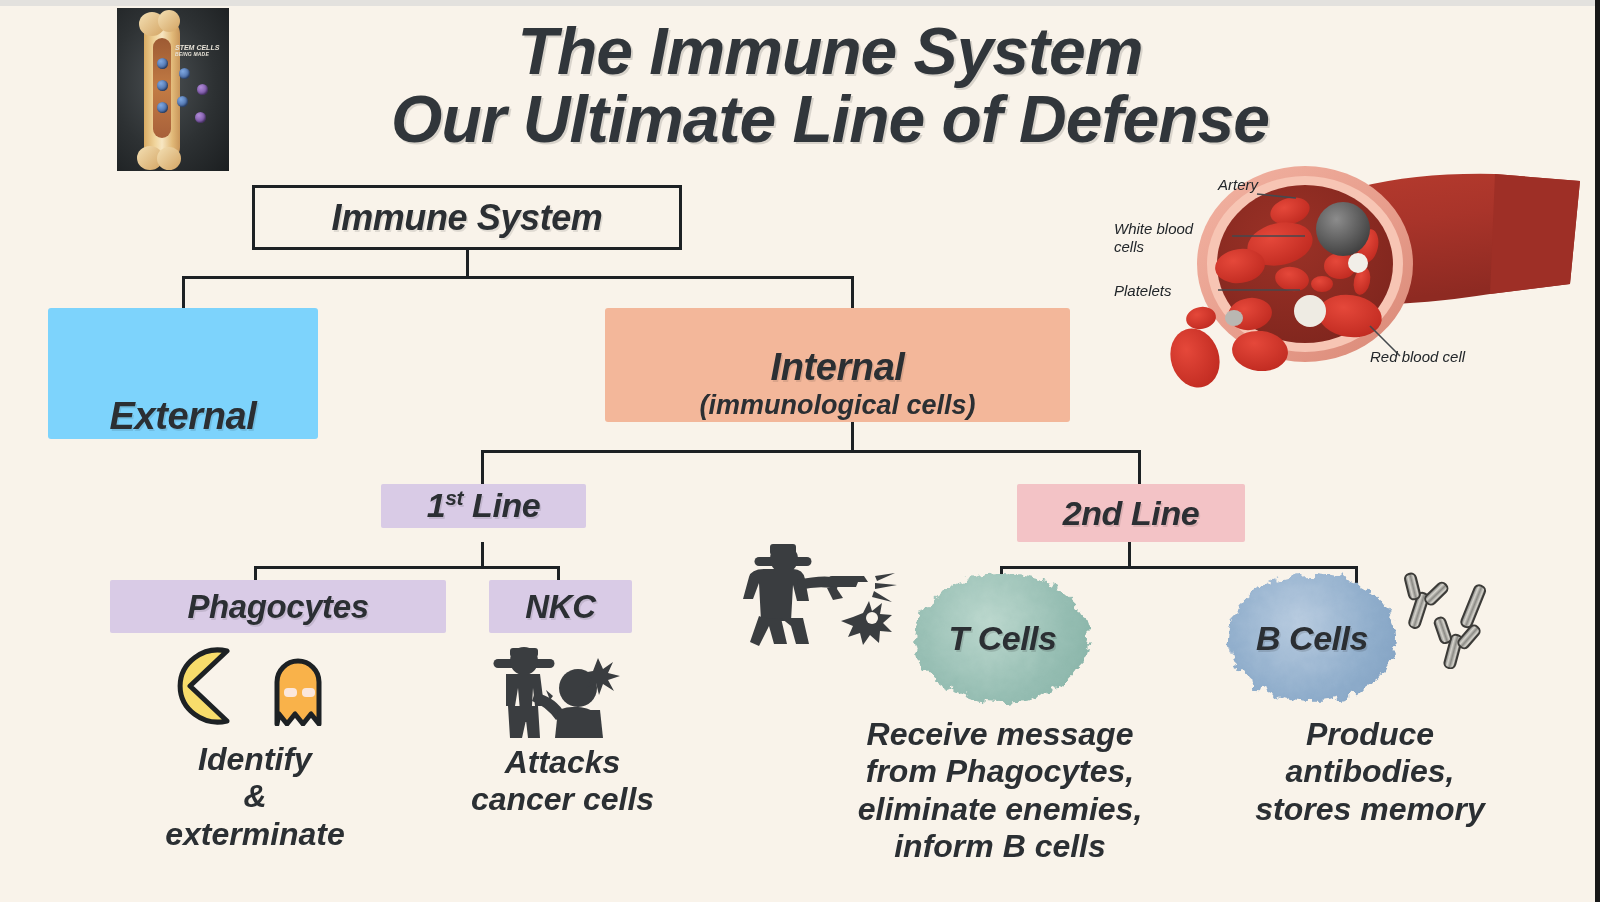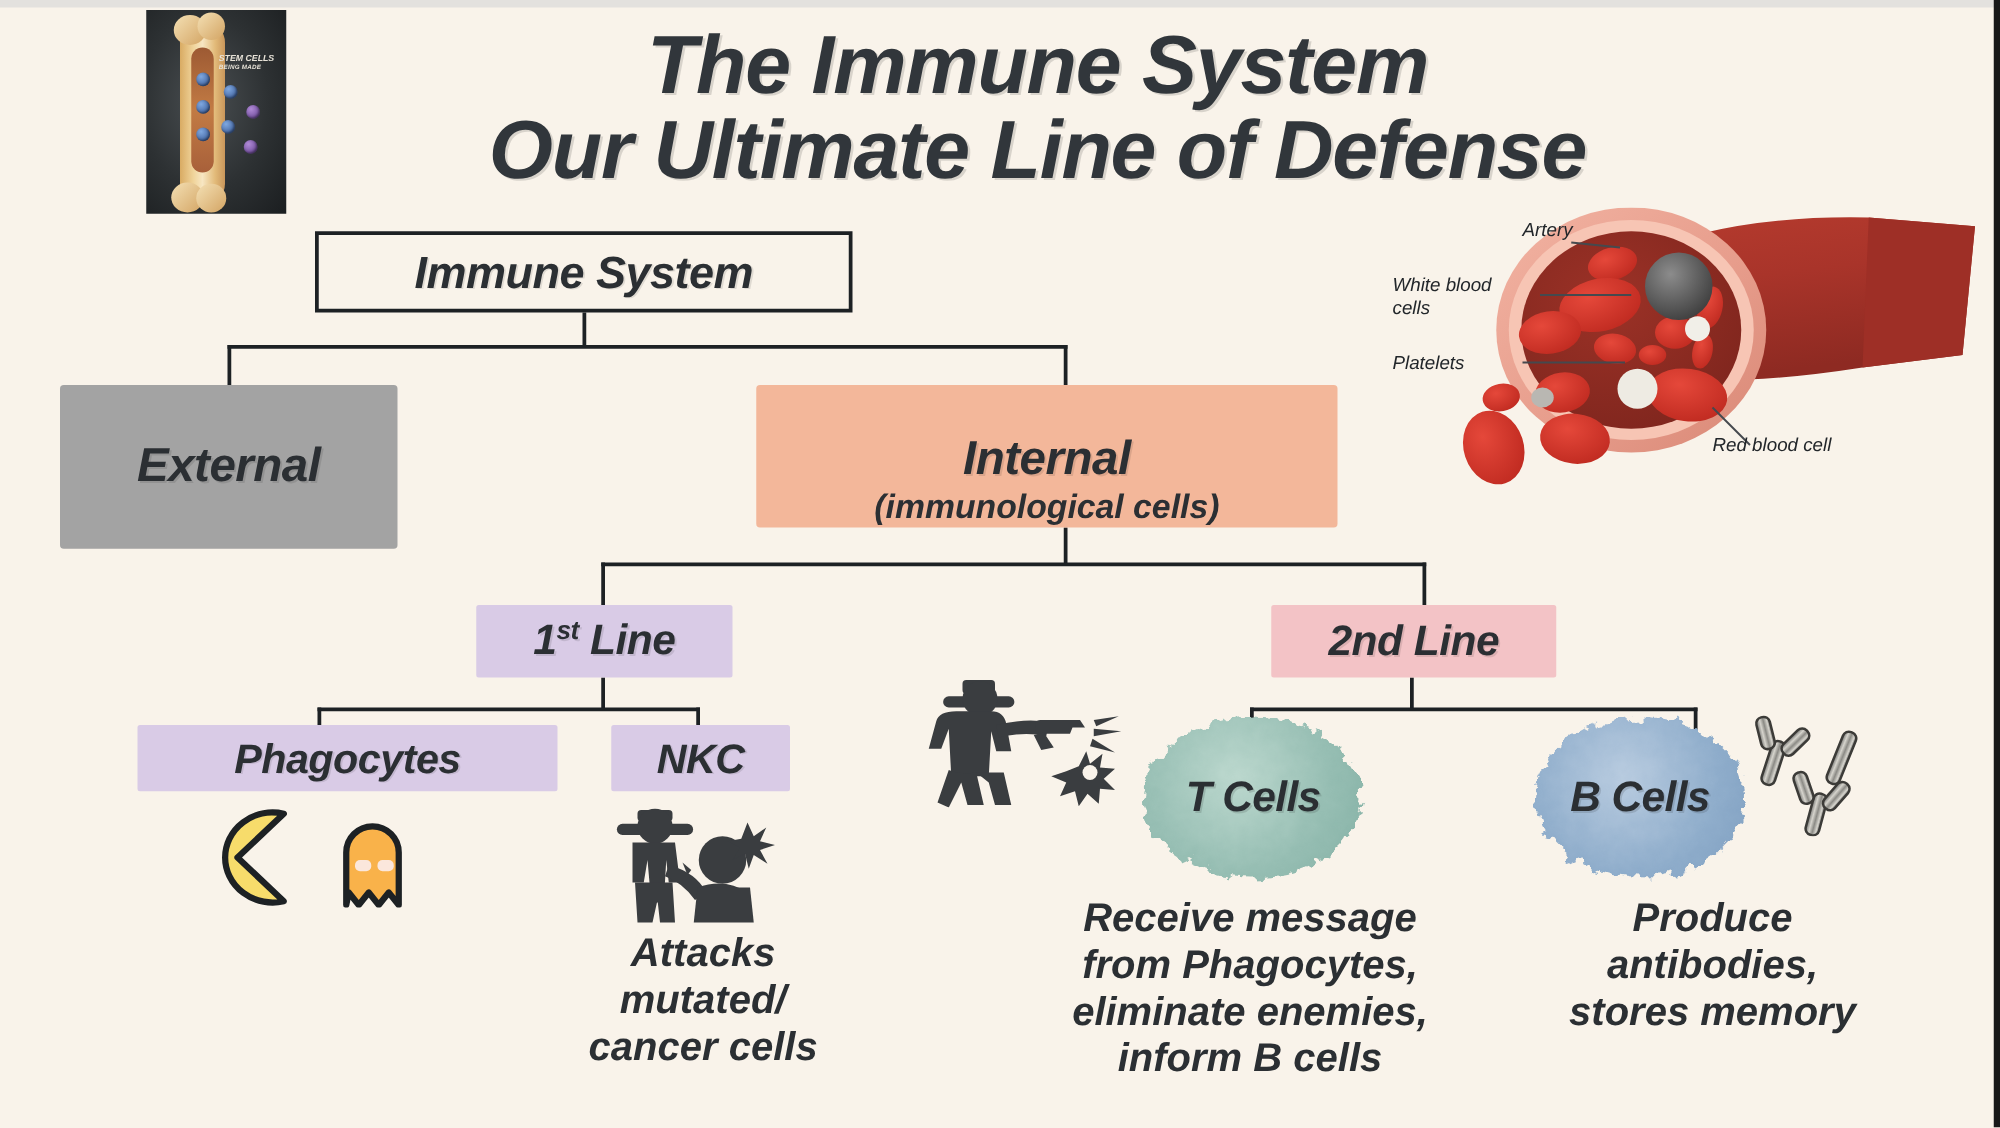--- a/index.html
+++ b/index.html
@@ -70,33 +70,33 @@
   .node .main{font-weight:bold;letter-spacing:-.4px;text-shadow:1.5px 1.5px 0 rgba(0,0,0,.10);}
   .node .sub{font-weight:bold;line-height:1.12;}
 
   #node-immune{
     left:252px;top:179px;width:430px;height:65px;
     border:3px solid #1d2124;background:transparent;
   }
   #node-immune .main{font-size:36px;}
 
   #node-external{
-    left:48px;top:302px;width:270px;height:131px;background:#a3a3a3;border-radius:3px;
+    left:48px;top:302px;width:270px;height:131px;background:#7dd3fc;border-radius:3px;justify-content:flex-end;
   }
   #node-external .main{font-size:38px;margin-bottom:1px;}
   #node-external .sub{font-size:23px;}
 
   #node-internal{
     left:605px;top:302px;width:465px;height:114px;background:#f3b79a;border-radius:3px;
   }
   #node-internal .main{font-size:38px;margin-bottom:1px;margin-top:36px;}
   #node-internal .sub{font-size:27px;}
 
   #node-first{
-    left:381px;top:478px;width:205px;height:58px;background:#d9cbe6;border-radius:2px;
+    left:381px;top:478px;width:205px;height:44px;background:#d9cbe6;border-radius:2px;
   }
   #node-first .main{font-size:34px;}
   #node-first .main sup{font-size:21px;vertical-align:super;}
 
   #node-second{
     left:1017px;top:478px;width:228px;height:58px;background:#f3c3c6;border-radius:2px;
   }
   #node-second .main{font-size:34px;}
 
   #node-phago{
@@ -379,24 +379,28 @@
         </g>
         <g transform="translate(52,58) rotate(15)">
           <rect x="8" y="10" width="11" height="34" rx="5"></rect>
           <rect x="-8" y="-4" width="11" height="26" rx="5" transform="rotate(-34 -2 8)"></rect>
           <rect x="20" y="-4" width="11" height="26" rx="5" transform="rotate(26 26 8)"></rect>
         </g>
       </g>
     </svg>
   </div>
 
+  <div class="caption" id="cap-phago">
+    <div>Identify</div>
+    <div>&amp;</div>
+    <div>exterminate</div>
+  </div>
 
   <div class="caption" id="cap-nkc">
     <div>Attacks</div>
-    <div>mutated/</div>
     <div>cancer cells</div>
   </div>
 
   <div class="caption" id="cap-t">
     <div>Receive message</div>
     <div>from Phagocytes,</div>
     <div>eliminate enemies,</div>
     <div>inform B cells</div>
   </div>
 

